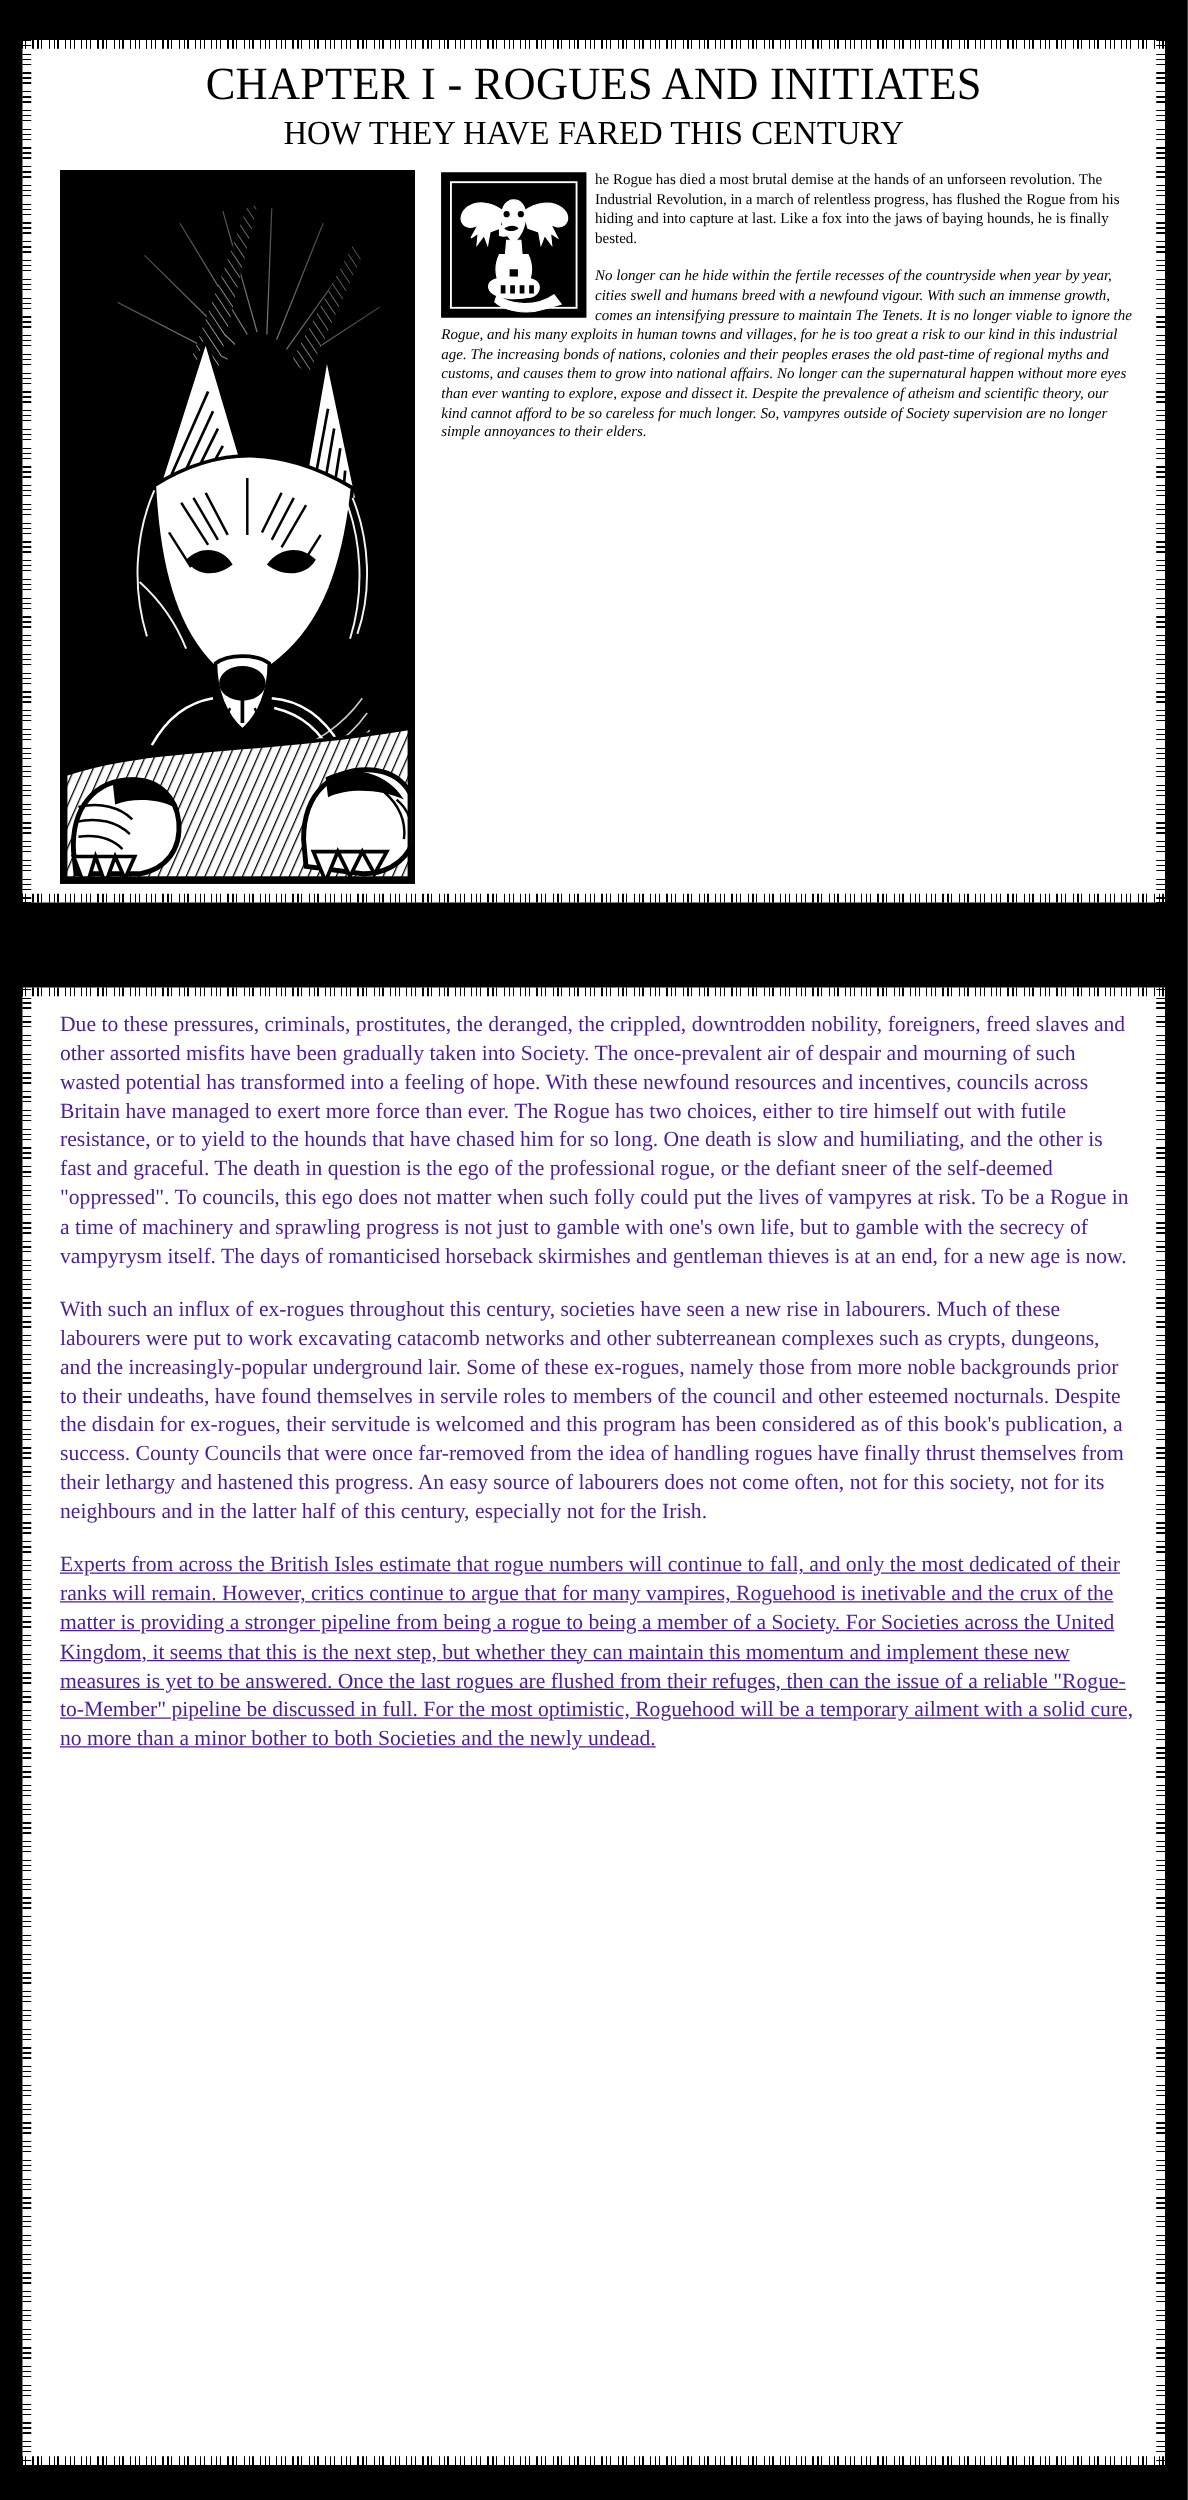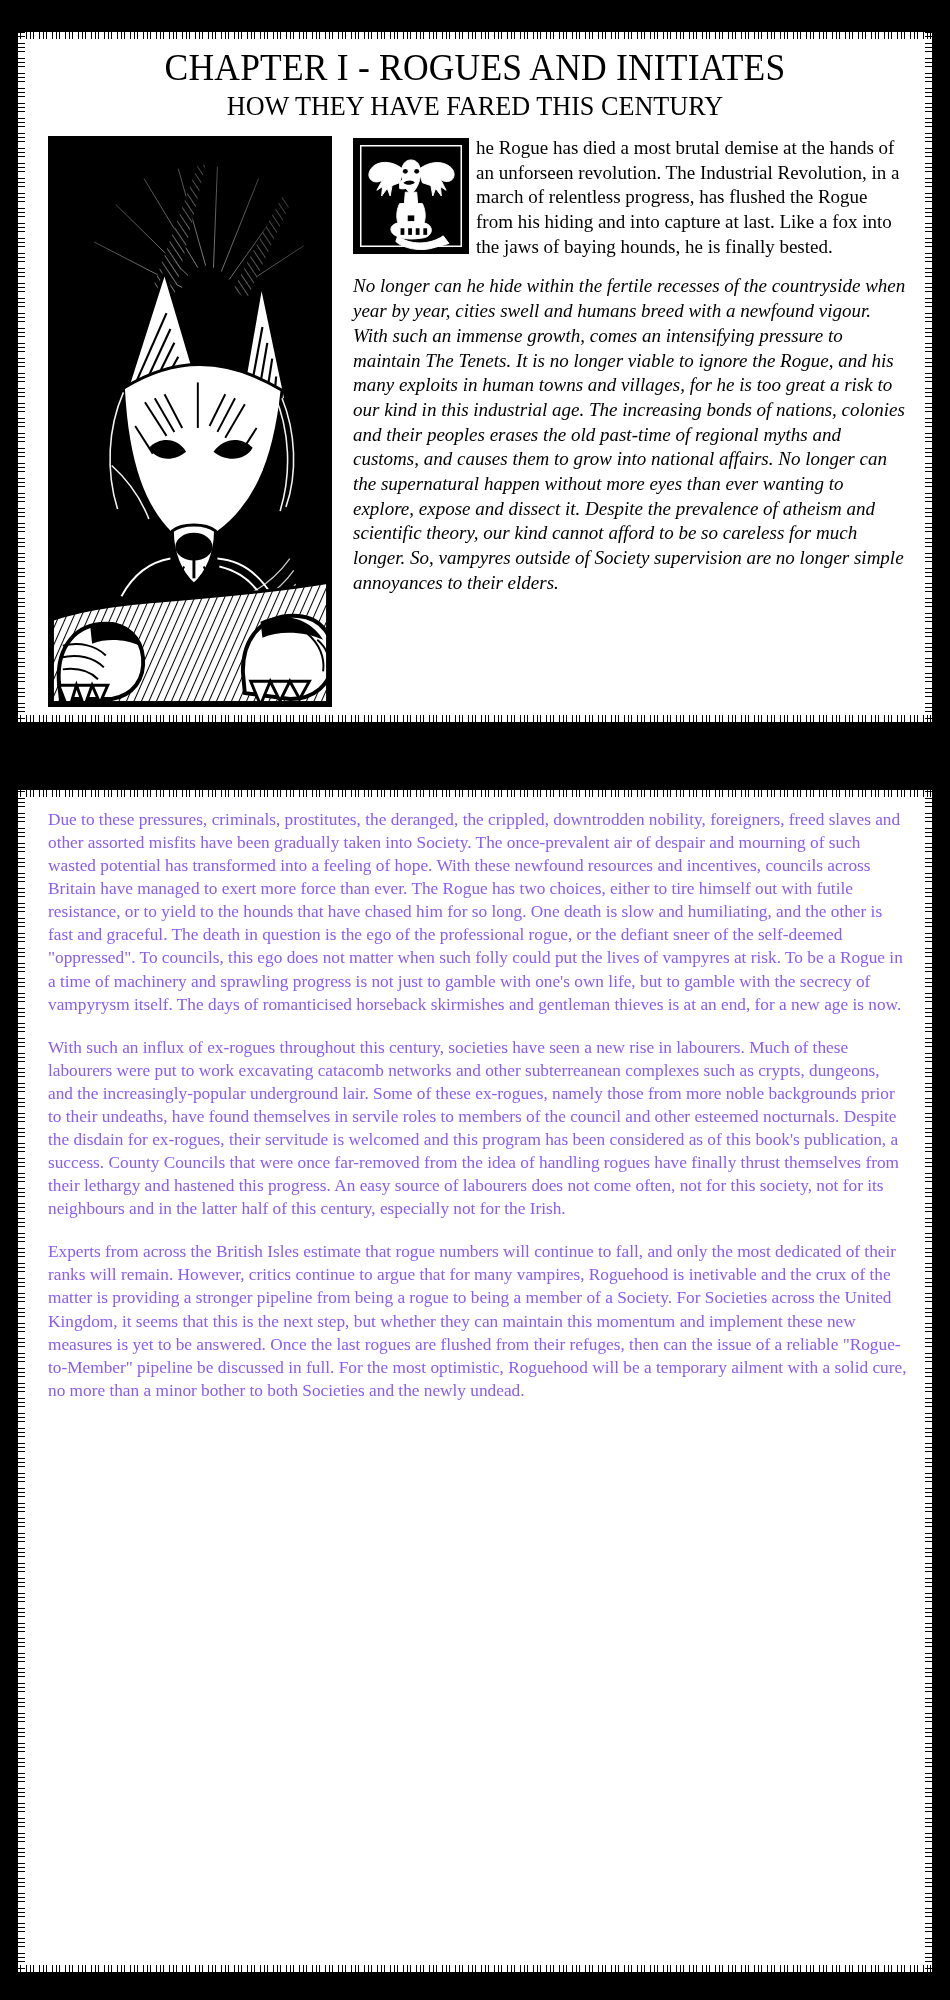--- a/index.html
+++ b/index.html
@@ -103,21 +103,21 @@
   }
   .fox-svg { display: block; width: 100%; height: 100%; }
 
   
   .hero-text {
     position: absolute;
     left: 305px;
     right: 0;
     top: 0;
     bottom: 0;
-    font-size: 19px;
+    font-size: 12px;
     line-height: 1.30;
     color: #000;
     text-align: left;
   }
   .hero-text p { margin: 0 0 15px 0; }
   .hero-text p:last-child { margin-bottom: 0; font-style: italic; }
 
   
   .dropcap-plate {
     float: left;
@@ -132,25 +132,25 @@
   .dropcap-svg { display: block; width: 100%; height: 100%; }
 
   
   .body-text {
     position: absolute;
     left: 30px;
     right: 24px;
     top: 18px;
     font-size: 17.3px;
     line-height: 1.335;
-    color: #8b5cf6;
+    color: #4c1d95;
     text-align: left;
   }
   .body-text p { margin: 0 0 20px 0; }
-  .body-text p:last-child { margin-bottom: 0; }
+  .body-text p:last-child { margin-bottom: 0; text-decoration: underline; }
 </style>
 </head>
 <body>
 
 <div class="panel" id="panel-top">
   <div class="edge-l"></div>
   <div class="edge-r"></div>
 
   <div class="chapter-title">CHAPTER I - ROGUES AND INITIATES</div>
   <div class="chapter-subtitle">HOW THEY HAVE FARED THIS CENTURY</div>

